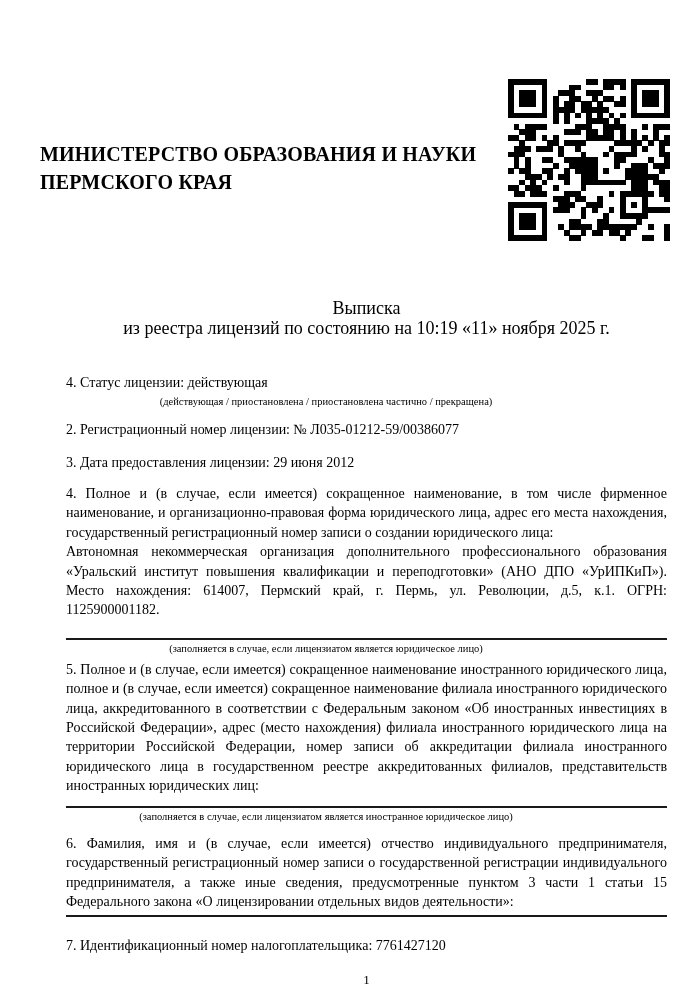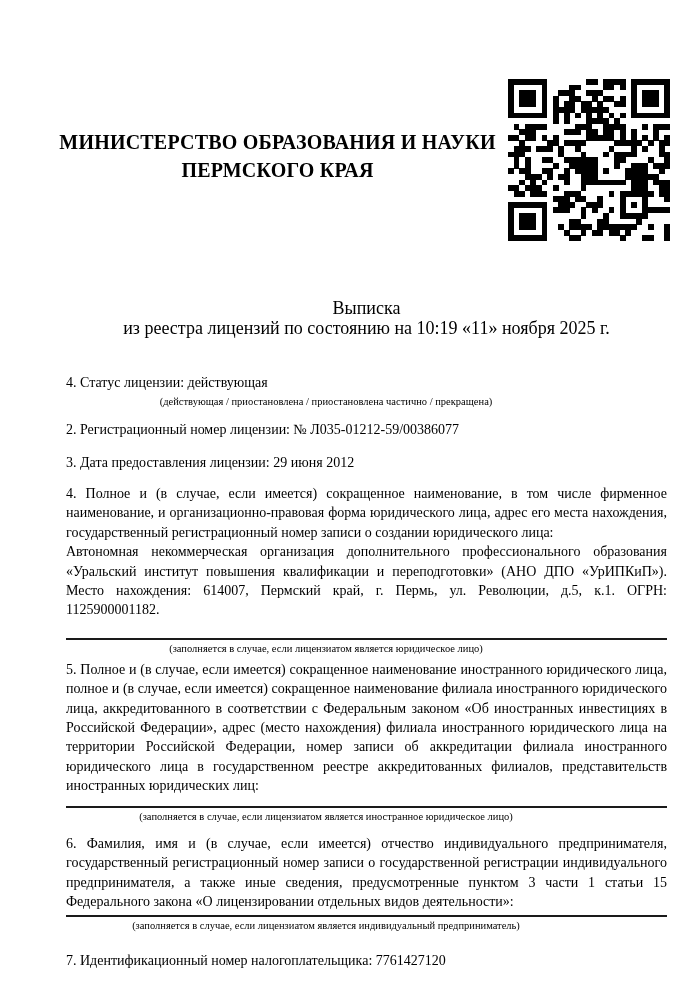--- a/index.html
+++ b/index.html
@@ -4,21 +4,21 @@
 <style>
   html,body{margin:0;padding:0;background:#ffffff;}
   .page{
     position:relative;width:700px;height:989px;margin:0 auto;
     background:#ffffff;color:#000000;
     font-family:"Liberation Serif","DejaVu Serif",serif;
     font-size:14px;overflow:hidden;
   }
   
   .header{position:relative;height:298px;}
-  .ministry{position:absolute;left:40px;top:128px;width:475px;text-align:center;}
+  .ministry{position:absolute;left:40px;top:140px;width:475px;}
   .ministry-name{font-weight:bold;font-size:20px;line-height:28px;letter-spacing:.2px;}
   .ministry-caption{font-size:10.5px;line-height:13px;margin-top:2px;}
   .qr-wrap{position:absolute;top:79px;right:30px;width:162px;height:162px;}
   .qr-wrap svg{width:162px;height:162px;display:block;shape-rendering:crispEdges;}
   
   .content{margin:0 33px 0 66px;}
   .doc-title{text-align:center;font-size:18px;line-height:20px;}
   .items{margin-top:35px;}
   .item{margin:0;}
   .item p{margin:0;}
@@ -498,21 +498,20 @@
 
       <div class="item mb18">
         <p class="just">5. Полное и (в случае, если имеется) сокращенное наименование иностранного юридического лица, полное и (в случае, если имеется) сокращенное наименование филиала иностранного юридического лица, аккредитованного в соответствии с Федеральным законом «Об иностранных инвестициях в Российской Федерации», адрес (место нахождения) филиала иностранного юридического лица на территории Российской Федерации, номер записи об аккредитации филиала иностранного юридического лица в государственном реестре аккредитованных филиалов, представительств иностранных юридических лиц:</p>
         <div class="blank-field blank-h10"></div>
         <div class="field-caption">(заполняется в случае, если лицензиатом является иностранное юридическое лицо)</div>
       </div>
 
       <div class="item mb19">
         <p class="just">6. Фамилия, имя и (в случае, если имеется) отчество индивидуального предпринимателя, государственный регистрационный номер записи о государственной регистрации индивидуального предпринимателя, а также иные сведения, предусмотренные пунктом 3 части 1 статьи 15 Федерального закона «О лицензировании отдельных видов деятельности»:</p>
         <div class="blank-field blank-h4"></div>
-        <div class="field-caption">(заполняется в случае, если лицензиатом является индивидуальный предприниматель)</div>
       </div>
 
       <div class="item">
         <p class="line">7. Идентификационный номер налогоплательщика: 7761427120</p>
       </div>
 
     </div>
 
     <div class="page-number">1</div>
   </div>

